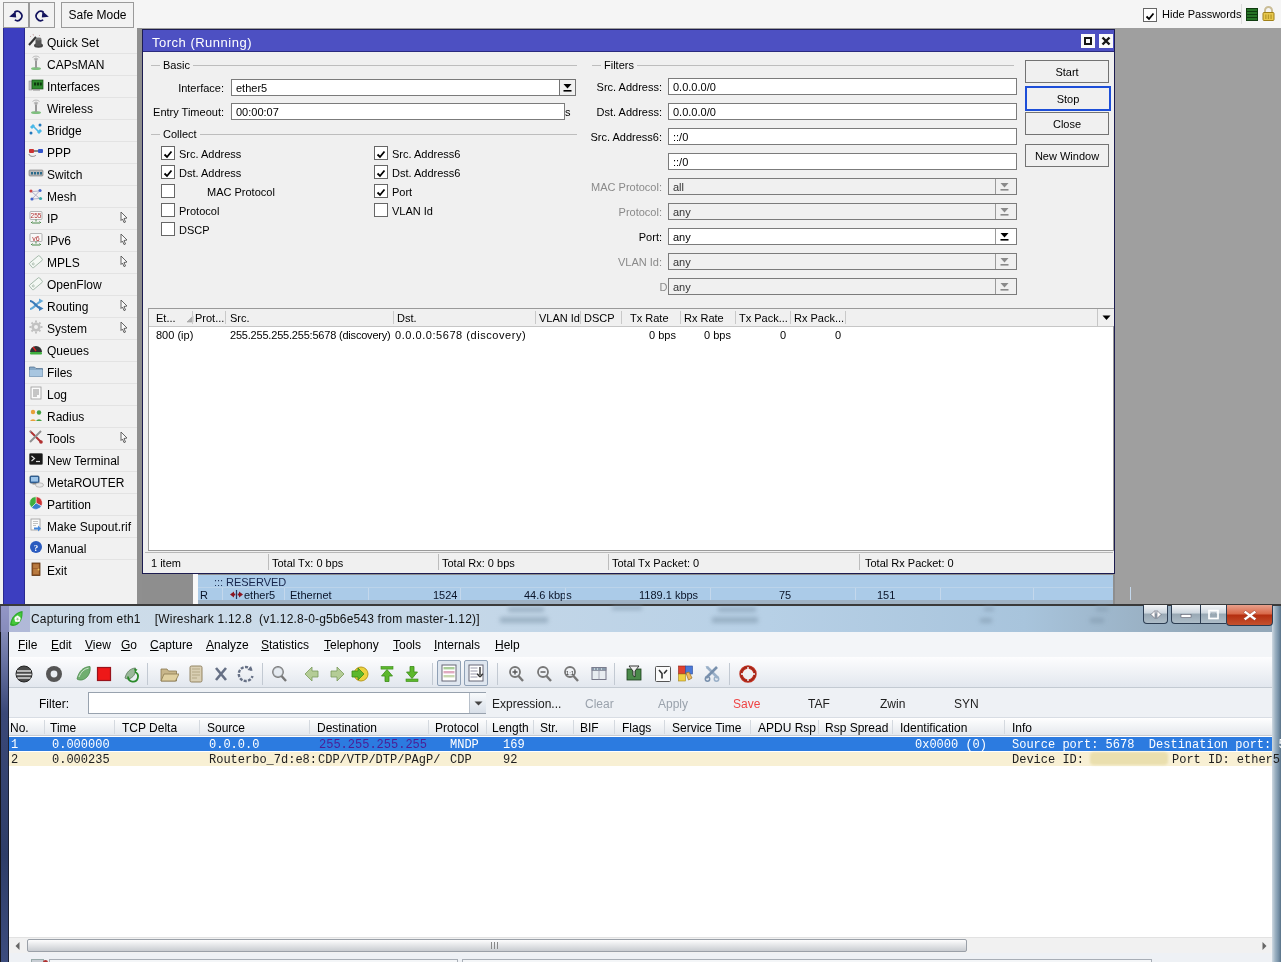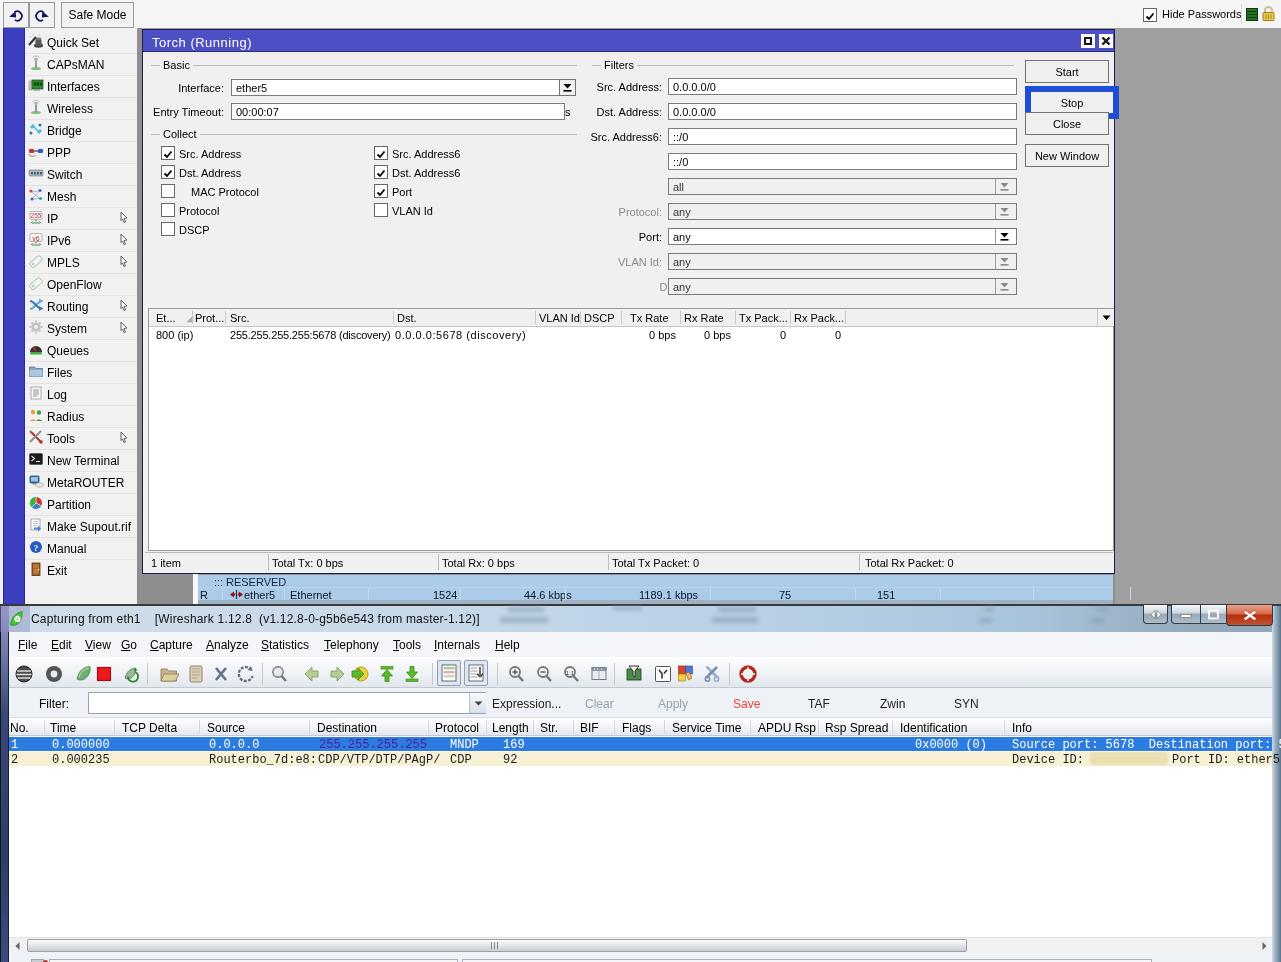--- a/index.html
+++ b/index.html
@@ -322,21 +322,21 @@
 <div class="glabel" style="left:17px;top:98px;">Collect</div>
 <div class="cb" style="left:18px;top:116px;"><svg width="12" height="12" viewBox="0 0 12 12">
           <path d="M2.5 5.5 L5 8 L9.5 2.5" stroke="#000" stroke-width="1.8" fill="none"></path>
         </svg></div>
 <div class="t11 abs" style="left:36px;top:119px;">Src. Address</div>
 <div class="cb" style="left:18px;top:135px;"><svg width="12" height="12" viewBox="0 0 12 12">
           <path d="M2.5 5.5 L5 8 L9.5 2.5" stroke="#000" stroke-width="1.8" fill="none"></path>
         </svg></div>
 <div class="t11 abs" style="left:36px;top:138px;">Dst. Address</div>
 <div class="cb" style="left:18px;top:154px;"></div>
-<div class="t11 abs" style="left:20px;top:157px;padding-left:28px;">MAC Protocol</div>
+<div class="t11 abs" style="left:36px;top:157px;padding-left:28px;">MAC Protocol</div>
 <div class="cb" style="left:18px;top:173px;"></div>
 <div class="t11 abs" style="left:36px;top:176px;">Protocol</div>
 <div class="cb" style="left:18px;top:192px;"></div>
 <div class="t11 abs" style="left:36px;top:195px;">DSCP</div>
 <div class="cb" style="left:231px;top:116px;"><svg width="12" height="12" viewBox="0 0 12 12">
           <path d="M2.5 5.5 L5 8 L9.5 2.5" stroke="#000" stroke-width="1.8" fill="none"></path>
         </svg></div>
 <div class="t11 abs" style="left:249px;top:119px;">Src. Address6</div>
 <div class="cb" style="left:231px;top:135px;"><svg width="12" height="12" viewBox="0 0 12 12">
           <path d="M2.5 5.5 L5 8 L9.5 2.5" stroke="#000" stroke-width="1.8" fill="none"></path>
@@ -350,20 +350,21 @@
 <div class="t11 abs" style="left:249px;top:176px;">VLAN Id</div>
 <div class="gline" style="left:449px;top:35px;width:422px;"></div>
 <div class="glabel" style="left:458px;top:29px;">Filters</div>
 <div class="t11 abs" style="left:0px;top:52px;width:519px;text-align:right;color:#000;">Src. Address:</div>
 <div class="inp" style="left:525px;top:48px;width:343px;height:15px;">0.0.0.0/0</div>
 <div class="t11 abs" style="left:0px;top:77px;width:519px;text-align:right;color:#000;">Dst. Address:</div>
 <div class="inp" style="left:525px;top:73px;width:343px;height:15px;">0.0.0.0/0</div>
 <div class="t11 abs" style="left:0px;top:102px;width:519px;text-align:right;color:#000;">Src. Address6:</div>
 <div class="inp" style="left:525px;top:98px;width:343px;height:15px;">::/0</div>
 <div class="inp" style="left:525px;top:123px;width:343px;height:15px;">::/0</div>
+<div class="t11 abs" style="left:0px;top:152px;width:519px;text-align:right;color:#8a8a8a;">MAC Protocol:</div>
 <div class="inp" style="left:525px;top:148px;width:343px;height:15px;background:#f0f0f0;color:#333;">all</div>
 <div class="wbtn" style="left:852px;top:149px;width:16px;height:15px;border:none;border-left:1px solid #9a9a9a;background:#f0f0f0;">
         <svg width="9" height="9" viewBox="0 0 9 9">
           <path d="M0.5 1 L4.5 5.5 L8.5 1z" fill="#8a8a8a"></path>
           <rect x="0.5" y="7" width="8" height="1.6" fill="#8a8a8a"></rect>
         </svg>
       </div>
 <div class="t11 abs" style="left:0px;top:177px;width:519px;text-align:right;color:#8a8a8a;">Protocol:</div>
 <div class="inp" style="left:525px;top:173px;width:343px;height:15px;background:#f0f0f0;color:#333;">any</div>
 <div class="wbtn" style="left:852px;top:174px;width:16px;height:15px;border:none;border-left:1px solid #9a9a9a;background:#f0f0f0;">
@@ -390,21 +391,21 @@
       </div>
 <div class="t11 abs" style="left:0px;top:252px;width:519px;text-align:right;color:#8a8a8a;margin-left:31px;">DSCP:</div>
 <div class="inp" style="left:525px;top:248px;width:343px;height:15px;background:#f0f0f0;color:#333;">any</div>
 <div class="wbtn" style="left:852px;top:249px;width:16px;height:15px;border:none;border-left:1px solid #9a9a9a;background:#f0f0f0;">
         <svg width="9" height="9" viewBox="0 0 9 9">
           <path d="M0.5 1 L4.5 5.5 L8.5 1z" fill="#8a8a8a"></path>
           <rect x="0.5" y="7" width="8" height="1.6" fill="#8a8a8a"></rect>
         </svg>
       </div>
 <div class="wbtn" style="left:882px;top:30px;width:82px;height:21px;border:1px solid #737373;">Start</div>
-<div class="wbtn" style="left:882px;top:56px;width:82px;height:21px;border:6px solid #1d4ed8;">Stop</div>
+<div class="wbtn" style="left:882px;top:56px;width:82px;height:21px;border:2px solid #1d4ed8;">Stop</div>
 <div class="wbtn" style="left:882px;top:82px;width:82px;height:21px;border:1px solid #737373;">Close</div>
 <div class="wbtn" style="left:882px;top:114px;width:82px;height:21px;border:1px solid #737373;">New Window</div>
 <div class="abs" style="left:5px;top:278px;width:966px;height:243px;background:#fff;border:1px solid #9a9a9a;box-sizing:border-box;">
 <div class="abs" style="left:0;top:0;width:964px;height:17px;background:#f0f0f0;border-bottom:1px solid #c6c6c6;"></div>
 <div class="t11 abs" style="left:7px;top:4px;">Et...</div>
 <div class="t11 abs" style="left:46px;top:4px;">Prot...</div>
 <div class="t11 abs" style="left:81px;top:4px;">Src.</div>
 <div class="t11 abs" style="left:248px;top:4px;">Dst.</div>
 <div class="t11 abs" style="left:390px;top:4px;">VLAN Id</div>
 <div class="t11 abs" style="left:435px;top:4px;">DSCP</div>

